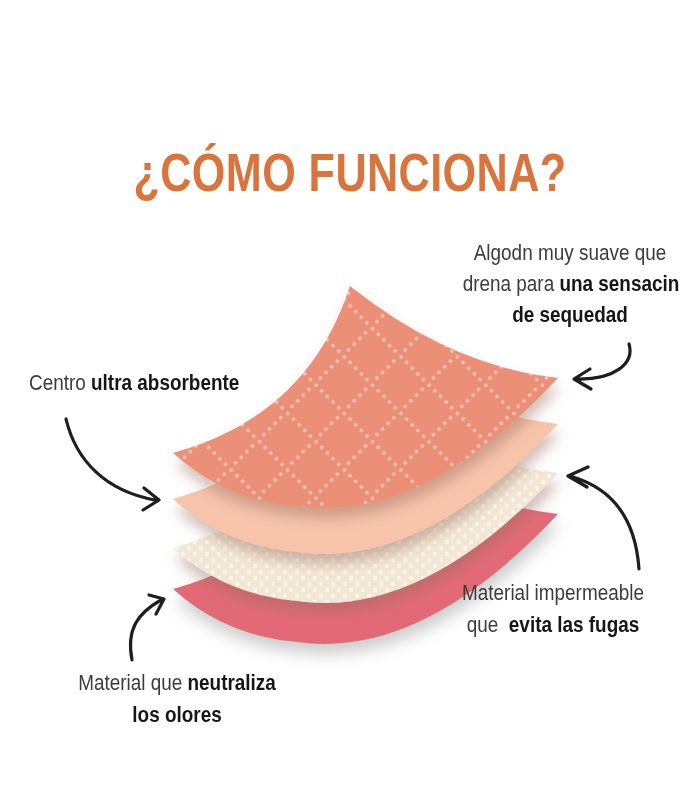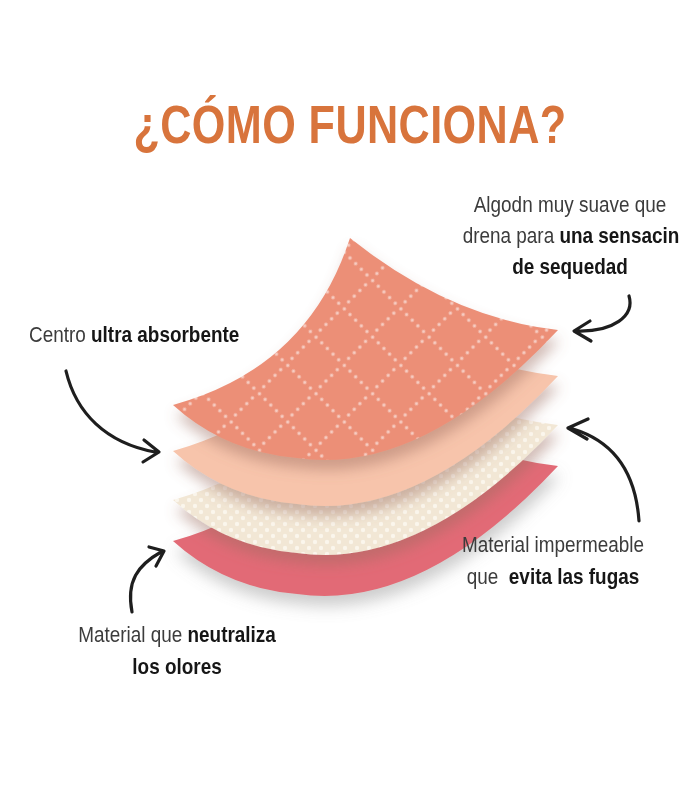--- a/index.html
+++ b/index.html
@@ -1,20 +1,20 @@
 <!DOCTYPE html>
 <html><head>
 <meta charset="utf-8">
 <style>
   html,body{margin:0;padding:0;}
   body{
     width:700px;height:800px;background:#ffffff;position:relative;overflow:hidden;
     font-family:"Liberation Sans","DejaVu Sans",sans-serif;
   }
-  .stage{position:absolute;inset:0;}
+  .stage{position:absolute;inset:0;margin-top:48px;}
   .title{
     position:absolute;top:94px;left:0;width:700px;text-align:center;
     font-size:54px;line-height:60px;font-weight:700;color:#D8743C;
     transform:scaleX(0.80);transform-origin:50% 0;letter-spacing:0.5px;
     white-space:nowrap;
   }
   .note{
     position:absolute;color:#3C3C3C;font-size:21.5px;line-height:31px;
     transform:scaleX(0.88);
   }

